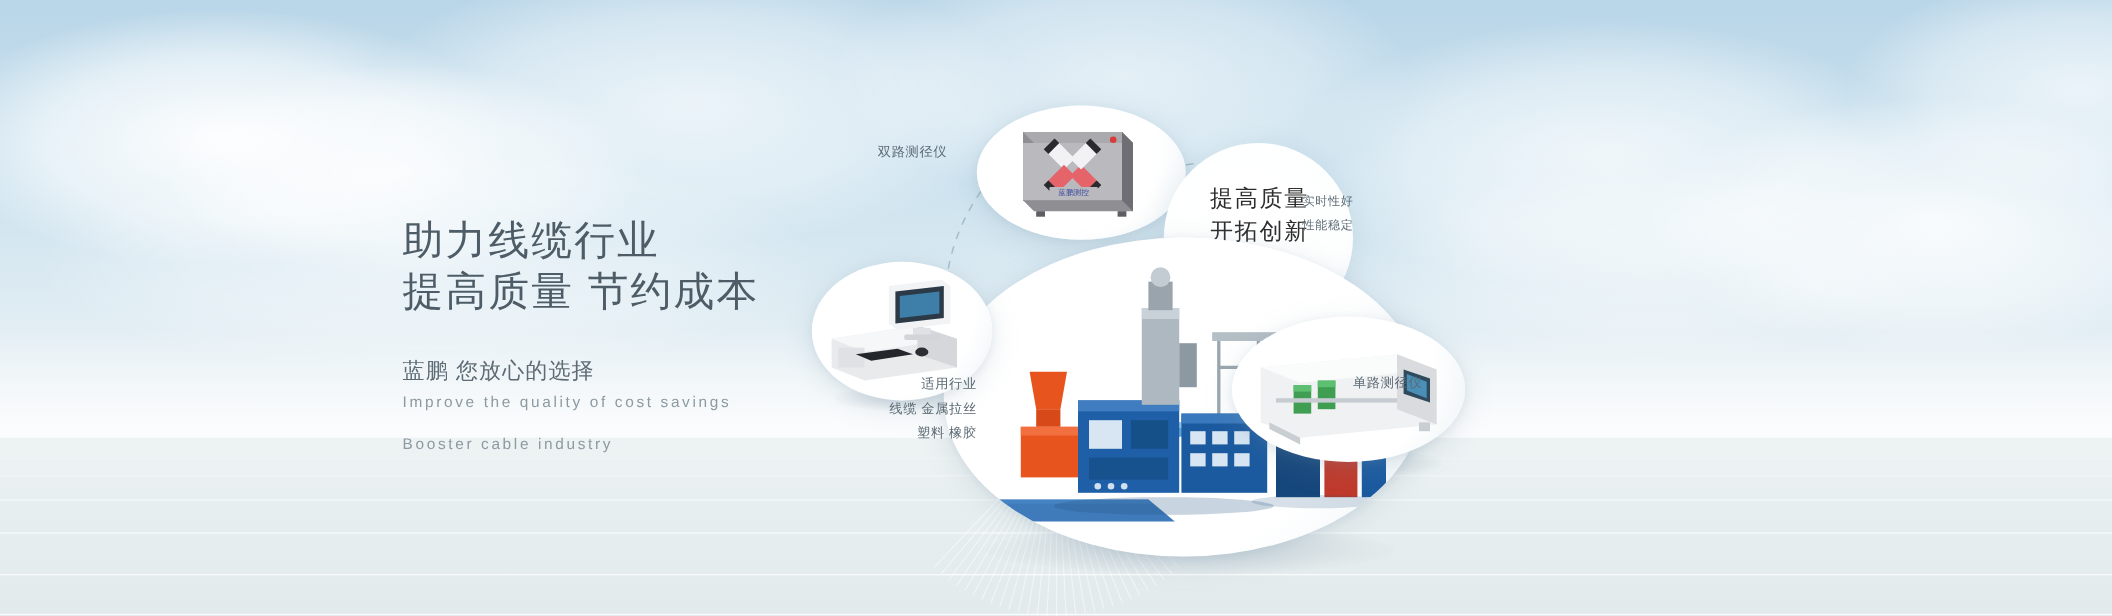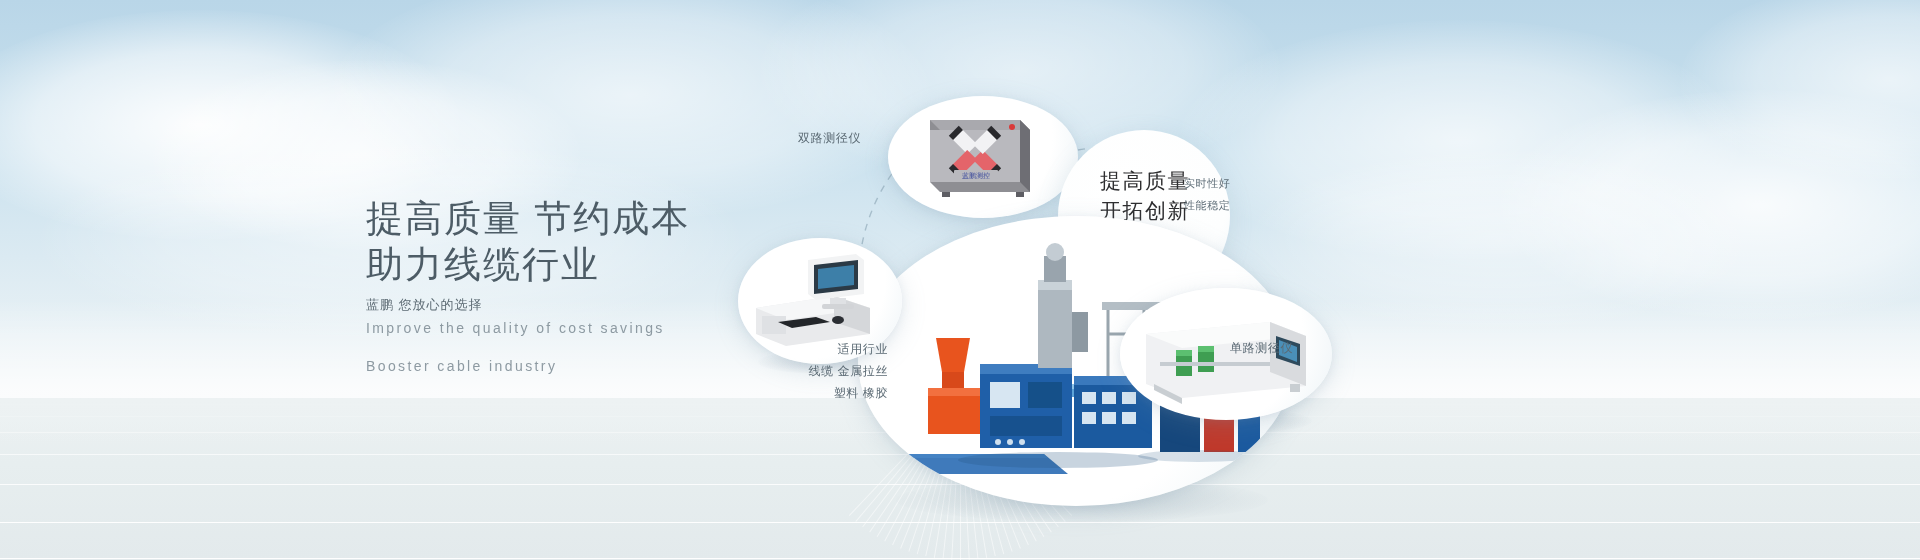--- a/index.html
+++ b/index.html
@@ -82,22 +82,22 @@
   }
   .headline {
     font-size:37px;
     line-height:46px;
     letter-spacing:2px;
     color:#4d5c66;
     font-weight:400;
     white-space:nowrap;
   }
   .sub-cn {
-    margin-top:8px;
-    font-size:13px;
+    margin-top:36px;
+    font-size:20px;
     letter-spacing:1px;
     color:#5d6b74;
     font-weight:400;
     white-space:nowrap;
   }
   .sub-en {
     margin-top:14px;
     font-size:14px;
     line-height:24px;
     letter-spacing:2.4px;
@@ -221,22 +221,22 @@
         <div class="gline-v" style="left: 1728px; transform: rotate(31deg); opacity: 0.65;"></div>
         <div class="gline-v" style="left: 1728px; transform: rotate(34.1deg); opacity: 0.65;"></div>
         <div class="gline-v" style="left: 1728px; transform: rotate(37.2deg); opacity: 0.65;"></div>
         <div class="gline-v" style="left: 1728px; transform: rotate(40.3deg); opacity: 0.65;"></div>
         <div class="gline-v" style="left: 1728px; transform: rotate(43.4deg); opacity: 0.65;"></div>
       </div>
     <div class="ground-fade"></div>
   </div>
 
   <div class="copy">
+    <div class="headline">助力线缆行业</div>
     <div class="headline">提高质量 节约成本</div>
-    <div class="headline">助力线缆行业</div>
     <div class="sub-cn">蓝鹏 您放心的选择</div>
     <div class="sub-en" style="margin-top:2px">Improve the quality of cost savings</div>
     <div class="sub-en">Booster cable industry</div>
   </div>
 
   <div class="composition">
 
     <svg class="arcs" viewBox="0 0 1220 560">
       <g fill="none" stroke="#9fb6c4" stroke-width="1.4" stroke-dasharray="7 7" opacity=".85">
         <path d="M160,300 C150,210 205,140 258,120"></path>

